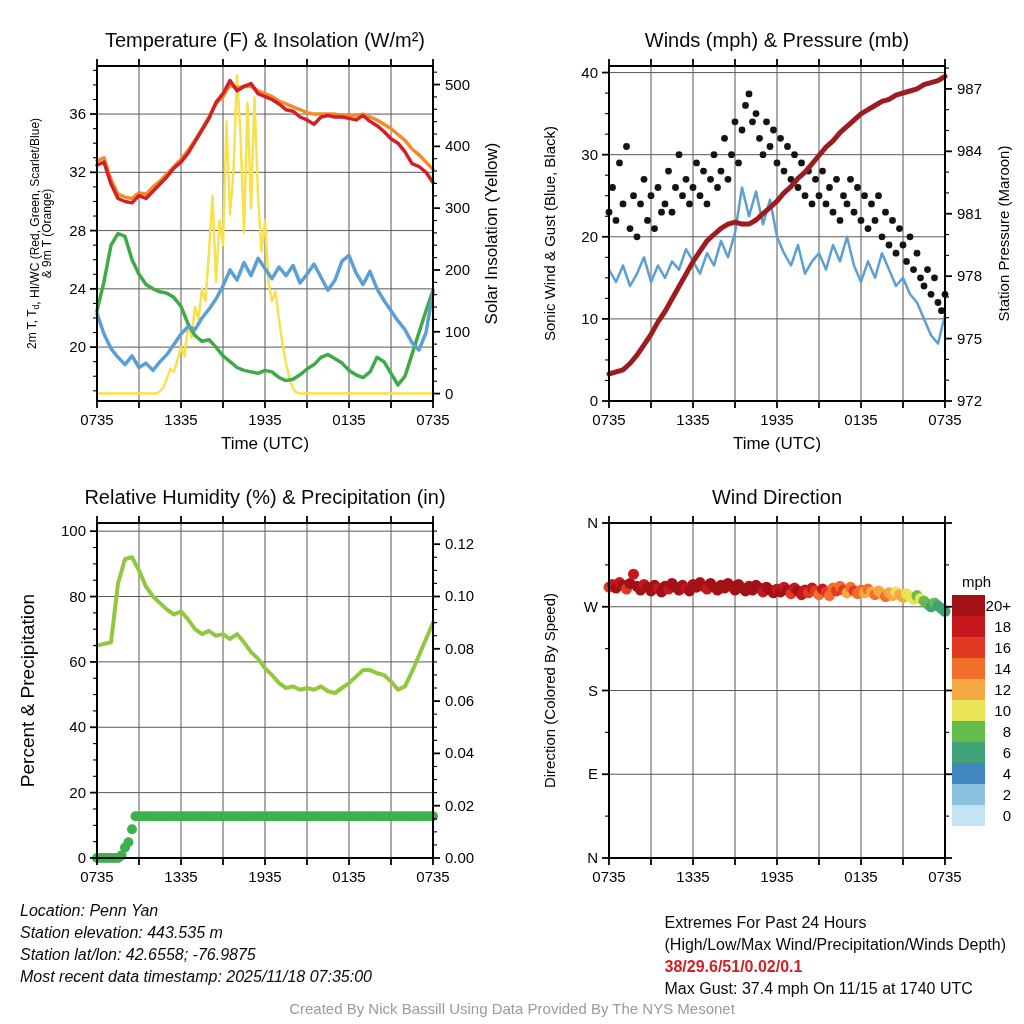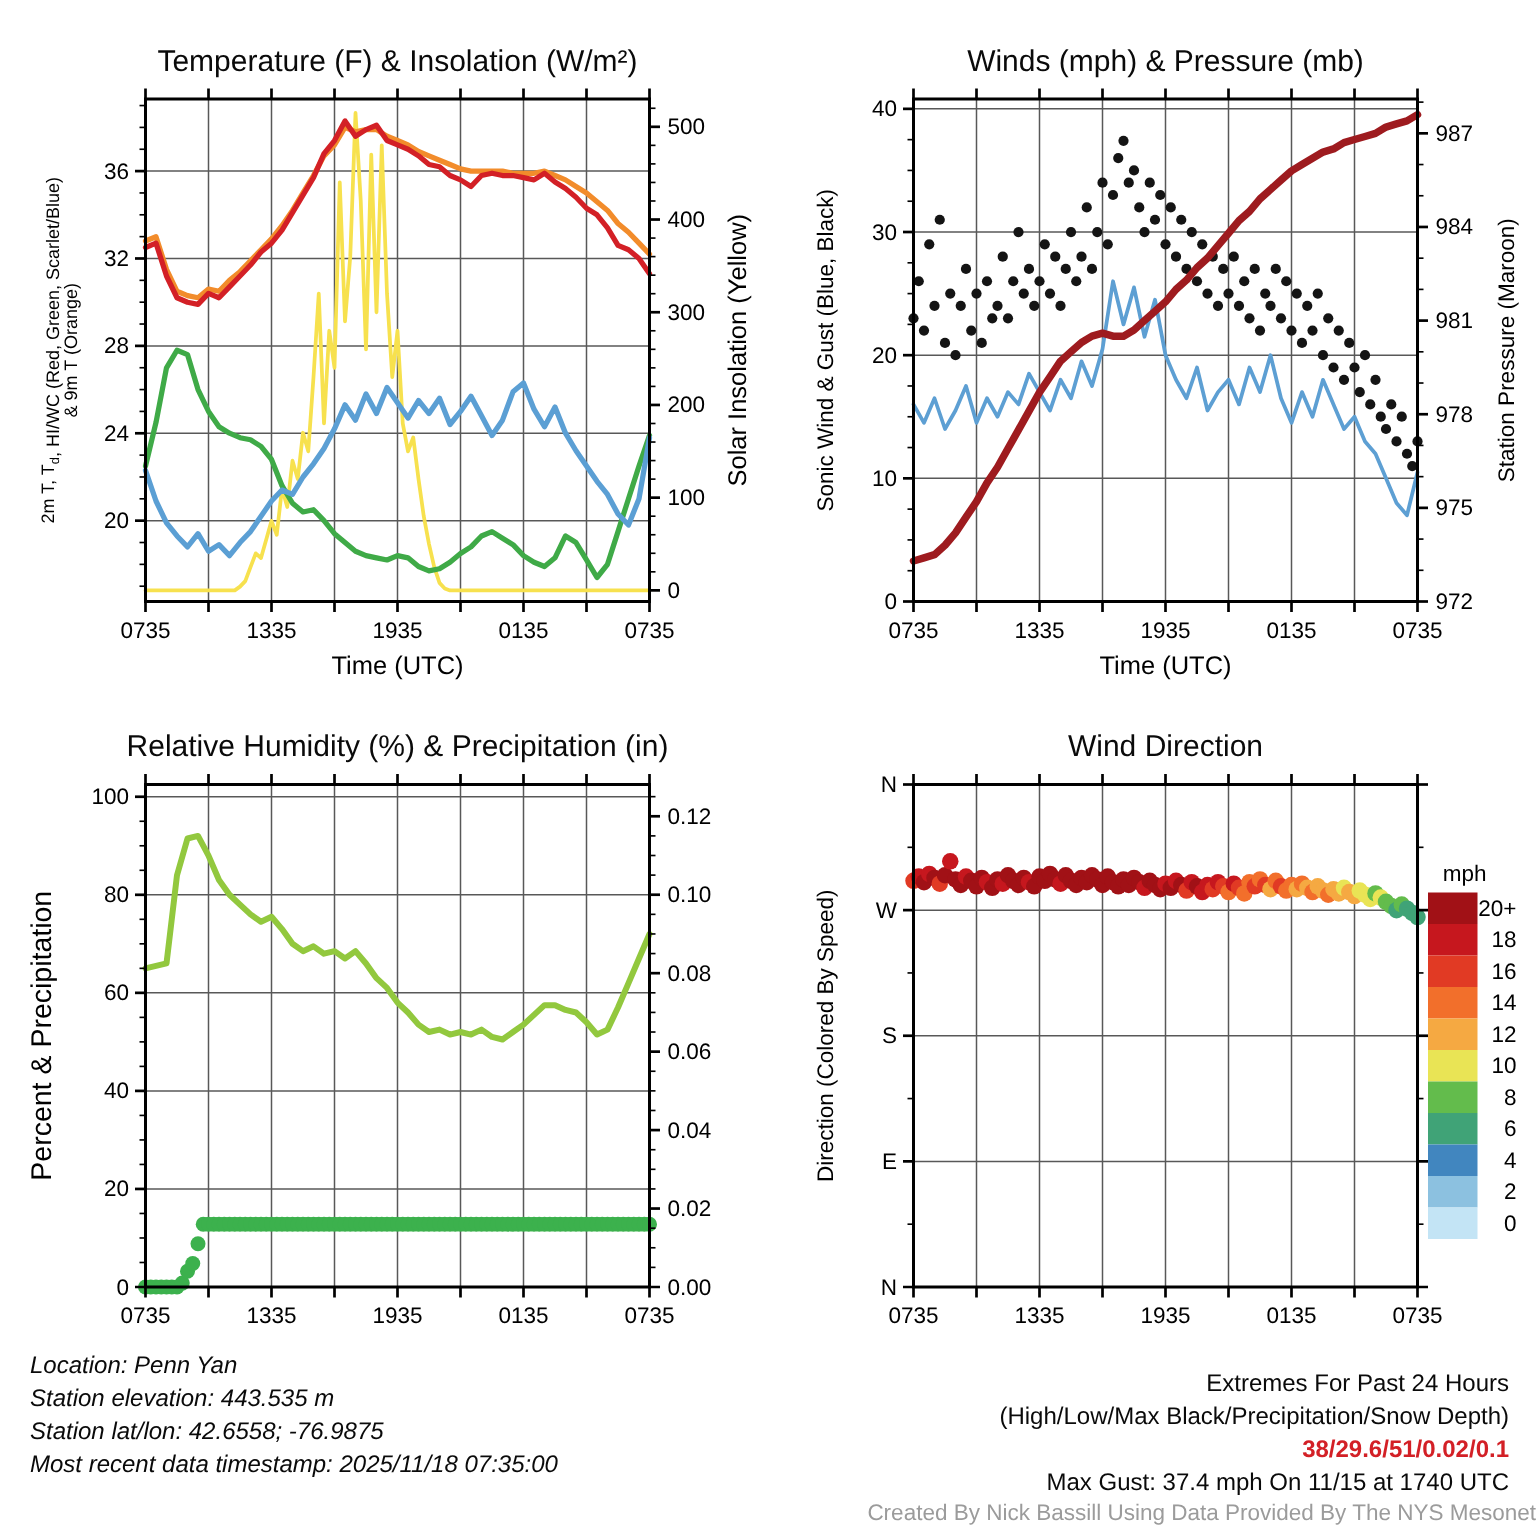--- a/index.html
+++ b/index.html
@@ -4,23 +4,23 @@
 <style>
   html,body{margin:0;padding:0;background:#fff;}
   .canvas{position:relative;width:1024px;height:1024px;background:#ffffff;overflow:hidden;
           font-family:"Liberation Sans",sans-serif;color:#000;}
   svg{position:absolute;font-family:"Liberation Sans",sans-serif;}
   #chart-tl{left:0;top:0;}
   #chart-tr{left:512px;top:0;}
   #chart-bl{left:0;top:457px;}
   #chart-br{left:512px;top:457px;}
   .info-block{position:absolute;left:20px;top:900px;font-size:16px;line-height:22px;color:#0a0a0a;font-style:italic;}
-  .extremes-block{position:absolute;right:18px;top:912px;font-size:16px;line-height:22px;text-align:right;color:#0a0a0a;}
+  .extremes-block{position:absolute;right:18px;top:912px;font-size:16px;line-height:22px;text-align:left;color:#0a0a0a;}
   .extremes-values{font-weight:bold;}
-  .footer{position:absolute;left:0;top:1000px;width:1024px;text-align:right;font-size:15px;color:#9b9b9b;}
+  .footer{position:absolute;left:0;top:1000px;width:1024px;text-align:center;font-size:15px;color:#9b9b9b;}
 </style>
 </head>
 <body>
 
 <div class="canvas">
   <svg id="chart-tl" width="512" height="470" viewBox="0 0 512 470">
       <line x1="97" y1="66" x2="97" y2="401" stroke="#585858" stroke-width="1"></line>
       <line x1="139" y1="66" x2="139" y2="401" stroke="#585858" stroke-width="1"></line>
       <line x1="181" y1="66" x2="181" y2="401" stroke="#585858" stroke-width="1"></line>
       <line x1="223" y1="66" x2="223" y2="401" stroke="#585858" stroke-width="1"></line>
@@ -707,19 +707,19 @@
 
   <div class="info-block">
     <div>Location: Penn Yan</div>
     <div>Station elevation: 443.535 m</div>
     <div>Station lat/lon: 42.6558; -76.9875</div>
     <div>Most recent data timestamp: 2025/11/18 07:35:00</div>
   </div>
 
   <div class="extremes-block">
     <div>Extremes For Past 24 Hours</div>
-    <div>(High/Low/Max Black/Precipitation/Snow Depth)</div>
+    <div>(High/Low/Max Wind/Precipitation/Winds Depth)</div>
     <div class="extremes-values" id="extremes-values" style="color: rgb(211, 32, 38);">38/29.6/51/0.02/0.1</div>
     <div>Max Gust: 37.4 mph On 11/15 at 1740 UTC</div>
   </div>
 
   <div class="footer">Created By Nick Bassill Using Data Provided By The NYS Mesonet</div>
 </div>
 
 </body></html>

